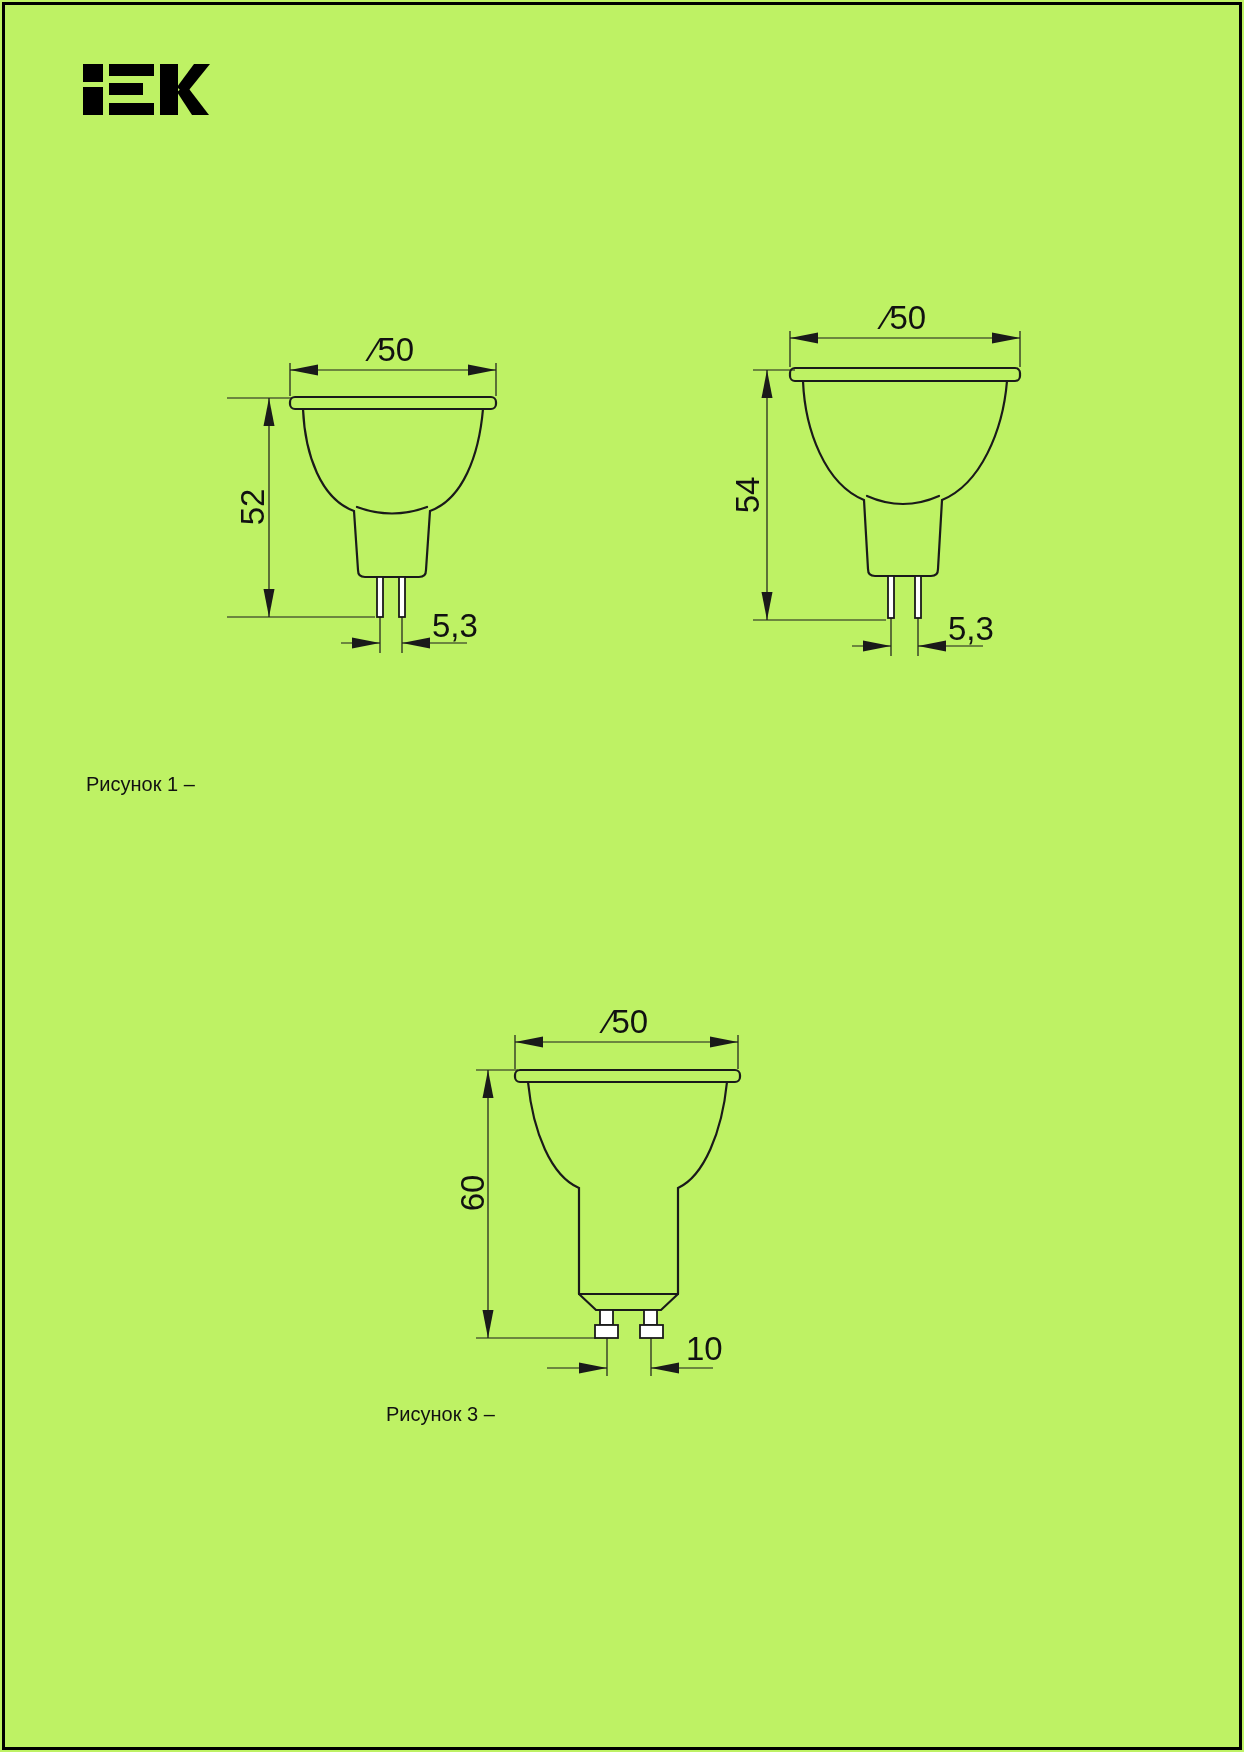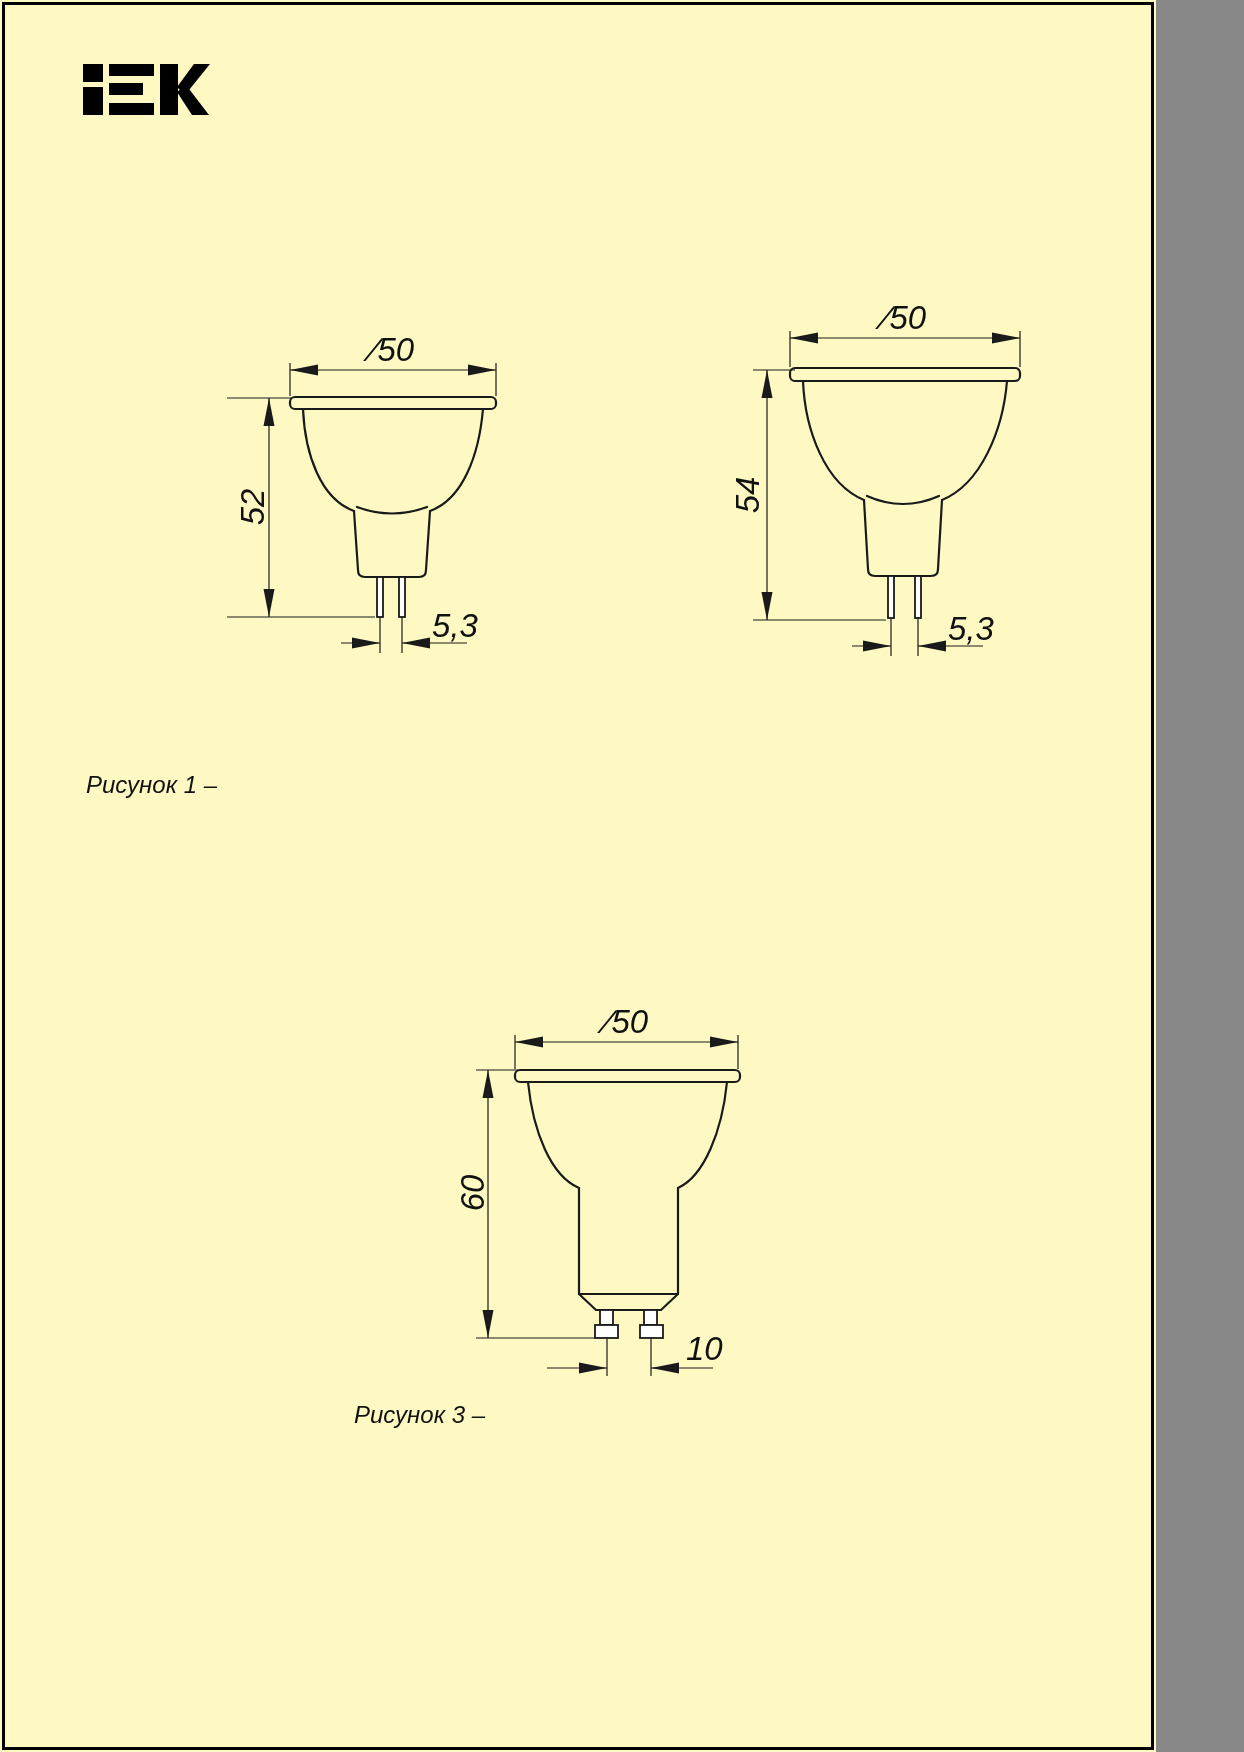--- a/index.html
+++ b/index.html
@@ -1,41 +1,40 @@
 <!DOCTYPE html>
 <html><head>
 <meta charset="utf-8">
 <style>
   html,body{margin:0;padding:0;background:#888;}
   .page{
     position:relative;
-    width:1156px;height:1752px;
-    background:#fef9c3;
+    width:1244px;height:1752px;
+    background:#bef264;
     font-family:"Liberation Sans","DejaVu Sans",sans-serif;
     overflow:hidden;
-    font-style:italic;
   }
   .frame{
     position:absolute;inset:2px;
     border:3px solid #000;
     pointer-events:none;
   }
   svg.art{position:absolute;left:0;top:0;}
   .outline{fill:none;stroke:#1a1a1a;stroke-width:2.2;stroke-linecap:round;}
   .pin{fill:#ffffff;stroke:#1a1a1a;stroke-width:1.8;}
   .dim{stroke:#1a1a1a;stroke-width:1.2;fill:none;}
   .arr{fill:#1a1a1a;stroke:none;}
   .dimtext{
     font-family:"Liberation Sans","DejaVu Sans",sans-serif;
     font-size:33px;fill:#111;
   }
   .logo-shape{fill:#000;}
   .caption{
     position:absolute;
-    font-size:24px;line-height:33px;color:#111;
+    font-size:20px;line-height:33px;color:#111;
     white-space:nowrap;
   }
   .caption div{min-height:33px;}
 </style>
 </head>
 <body>
 
 <div class="page">
   <div class="frame"></div>
 
@@ -165,16 +164,16 @@
         <text class="dimtext" x="686" y="1360" text-anchor="start">10</text>
       </g>
     </g>
   </svg>
 
   <div class="caption" style="left:86px;top:768px;">
     <div>Рисунок 1 –</div>
   </div>
 
 
-  <div class="caption" style="left:354px;top:1398px;">
+  <div class="caption" style="left:386px;top:1398px;">
     <div>Рисунок 3 –</div>
   </div>
 </div>
 
 </body></html>

